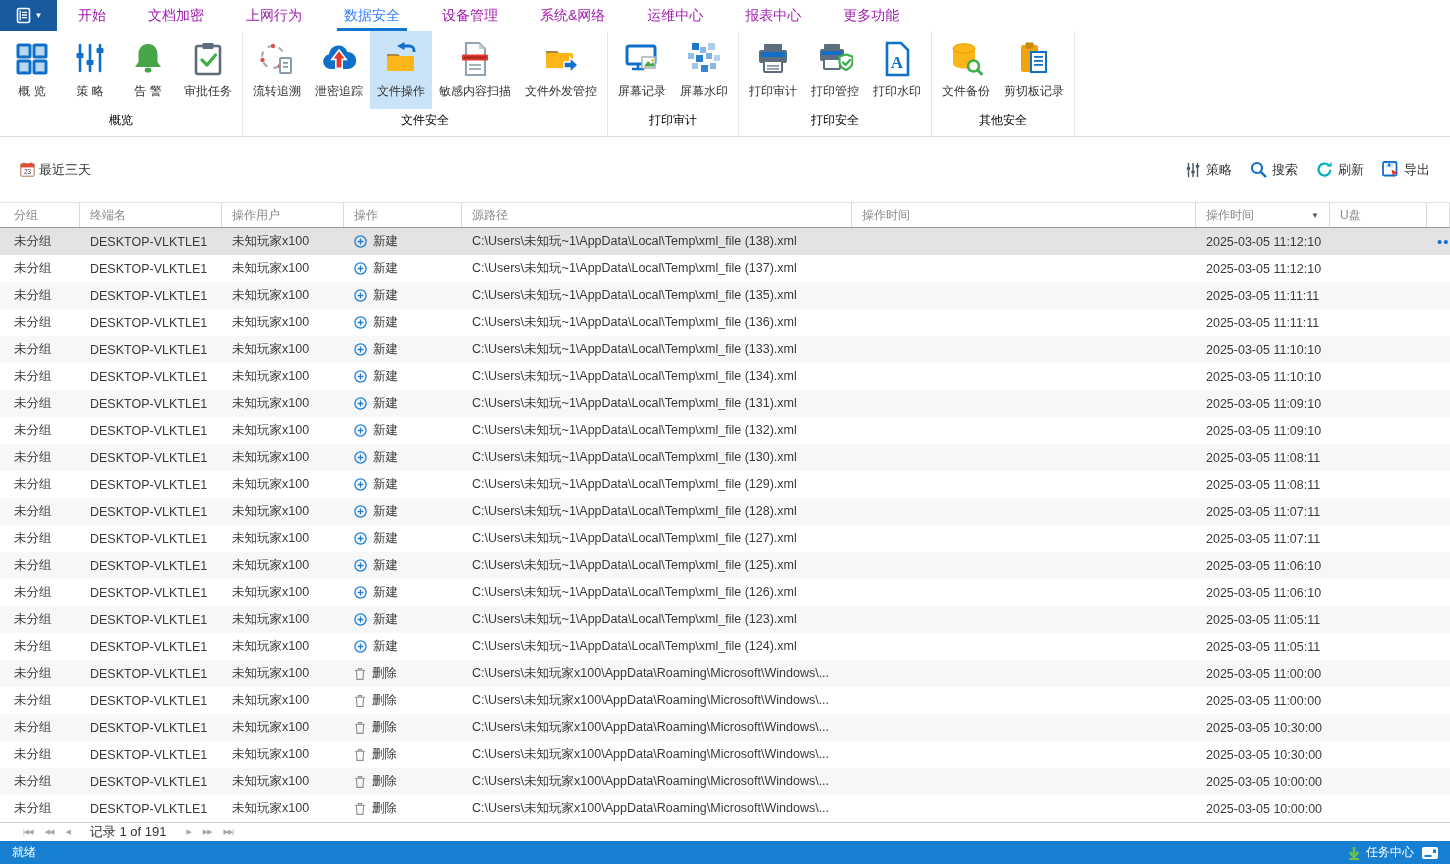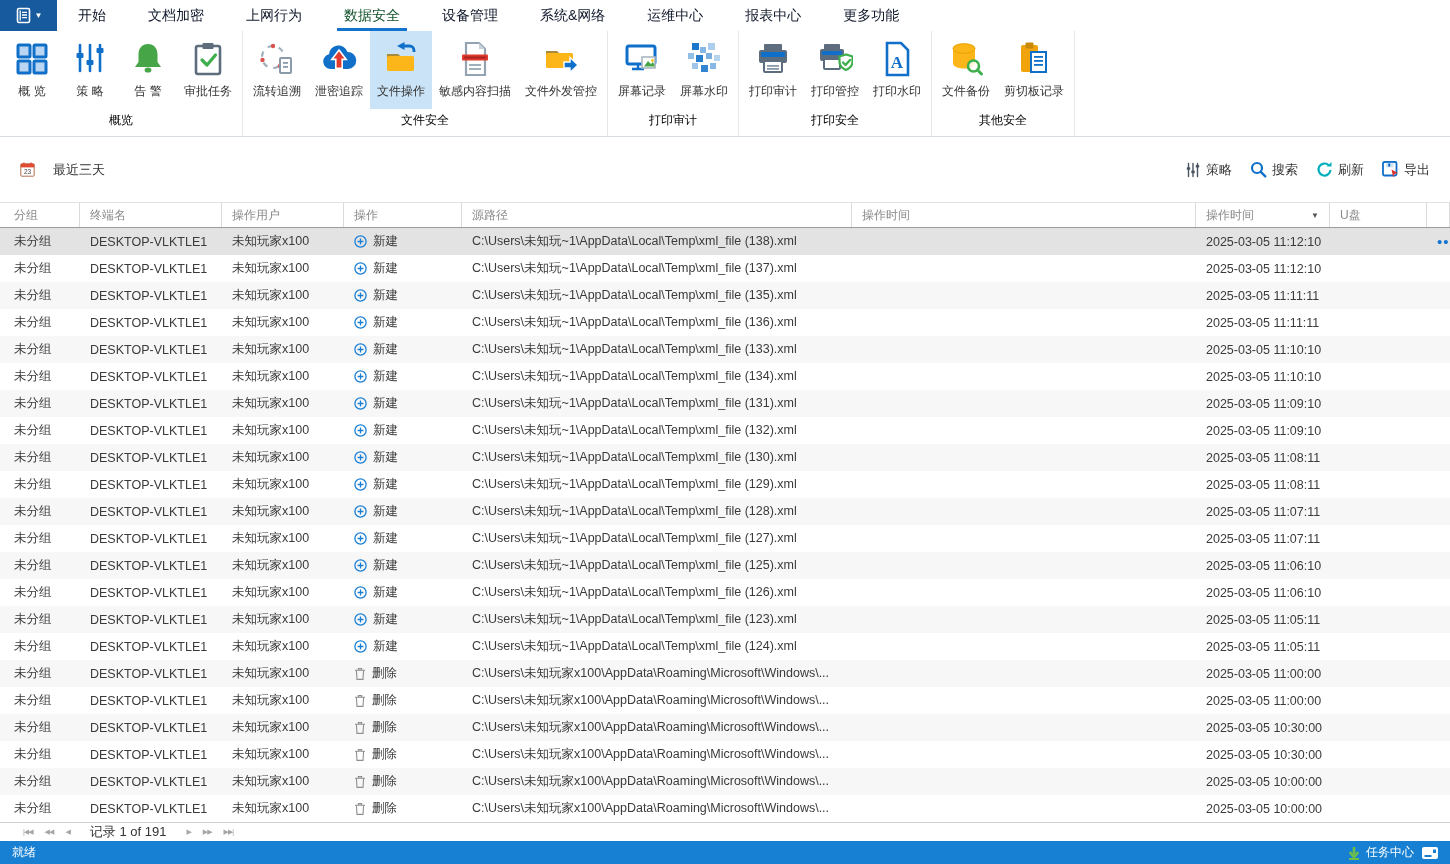--- a/index.html
+++ b/index.html
@@ -7,36 +7,36 @@
     font-family:"Liberation Sans","DejaVu Sans",sans-serif;}
   :root{
     --accent:#1374d0; --appbtn:#175a9e; --statusbg:#1780d2;
     --ribbonsel:#cbe3f6; --rowsel:#e3e3e3; --cols:80px 142px 122px 118px 390px 344px 134px 97px minmax(0,1fr);
   }
   
   .menubar{height:31px;display:flex;align-items:stretch;background:#fff}
   .app-button{width:57px;background:var(--appbtn);display:flex;align-items:center;justify-content:center;gap:3px;cursor:pointer}
   .app-button .caret{color:#fff;font-size:8px;line-height:1}
   .tabs{display:flex;align-items:stretch}
-  .tab{padding:0 21px;display:flex;align-items:center;font-size:14px;color:#0f172a;cursor:pointer;position:relative;white-space:nowrap}
-  .tab.active{color:#14532d}
+  .tab{padding:0 21px;display:flex;align-items:center;font-size:14px;color:#a21caf;cursor:pointer;position:relative;white-space:nowrap}
+  .tab.active{color:#3b82f6}
   .tab.active::after{content:'';position:absolute;left:14px;right:14px;bottom:0;height:3px;background:var(--accent)}
   
   .ribbon{height:106px;display:flex;background:#fff;border-bottom:1px solid #d7dde3}
   .rgroup{display:flex;flex-direction:column;border-right:1px solid #e4e7ea;padding:0 3px}
   .ritems{flex:1;display:flex;align-items:stretch}
   .ritem{min-width:58px;padding:6px 7px 4px;display:flex;flex-direction:column;align-items:center;cursor:pointer}
   .ritem.selected{background:var(--ribbonsel)}
   .ricon{height:44px;display:flex;align-items:center;justify-content:center}
   .rlbl{font-size:12px;color:#333;white-space:nowrap;margin-top:2px}
   .glabel{text-align:center;font-size:12px;color:#000000;padding:3px 0 7px}
   .rfill{flex:1}
   
   .filterbar{height:65px;display:flex;align-items:center;justify-content:space-between;padding:0 20px}
-  .datefilter{display:flex;align-items:center;gap:18px;font-size:13px;color:#333;cursor:pointer}
+  .datefilter{display:flex;align-items:center;gap:4px;font-size:13px;color:#333;cursor:pointer}
   .ftools{display:flex;align-items:flex-start;gap:18px}
   .ftool{display:flex;align-items:center;gap:5px;font-size:13px;color:#333;cursor:pointer}
   
   .thead{display:grid;grid-template-columns:var(--cols);height:26px;border-top:1px solid #e2e2e2;border-bottom:1px solid #9c9c9c;color:#8a8a8a;font-size:12px;align-items:stretch}
   .th{padding:0 10px;border-right:1px solid #dadada;display:flex;align-items:center;justify-content:space-between;white-space:nowrap;overflow:hidden}
   .th:first-child{padding-left:14px}
   .th .sort{font-size:8px;color:#555;margin-left:4px}
   .tbody{height:594px;overflow:hidden}
   .tr{display:grid;grid-template-columns:var(--cols);height:27px;align-items:center;font-size:12.5px;color:#3a3a3a}
   .tr.alt{background:#f7f7f7}

